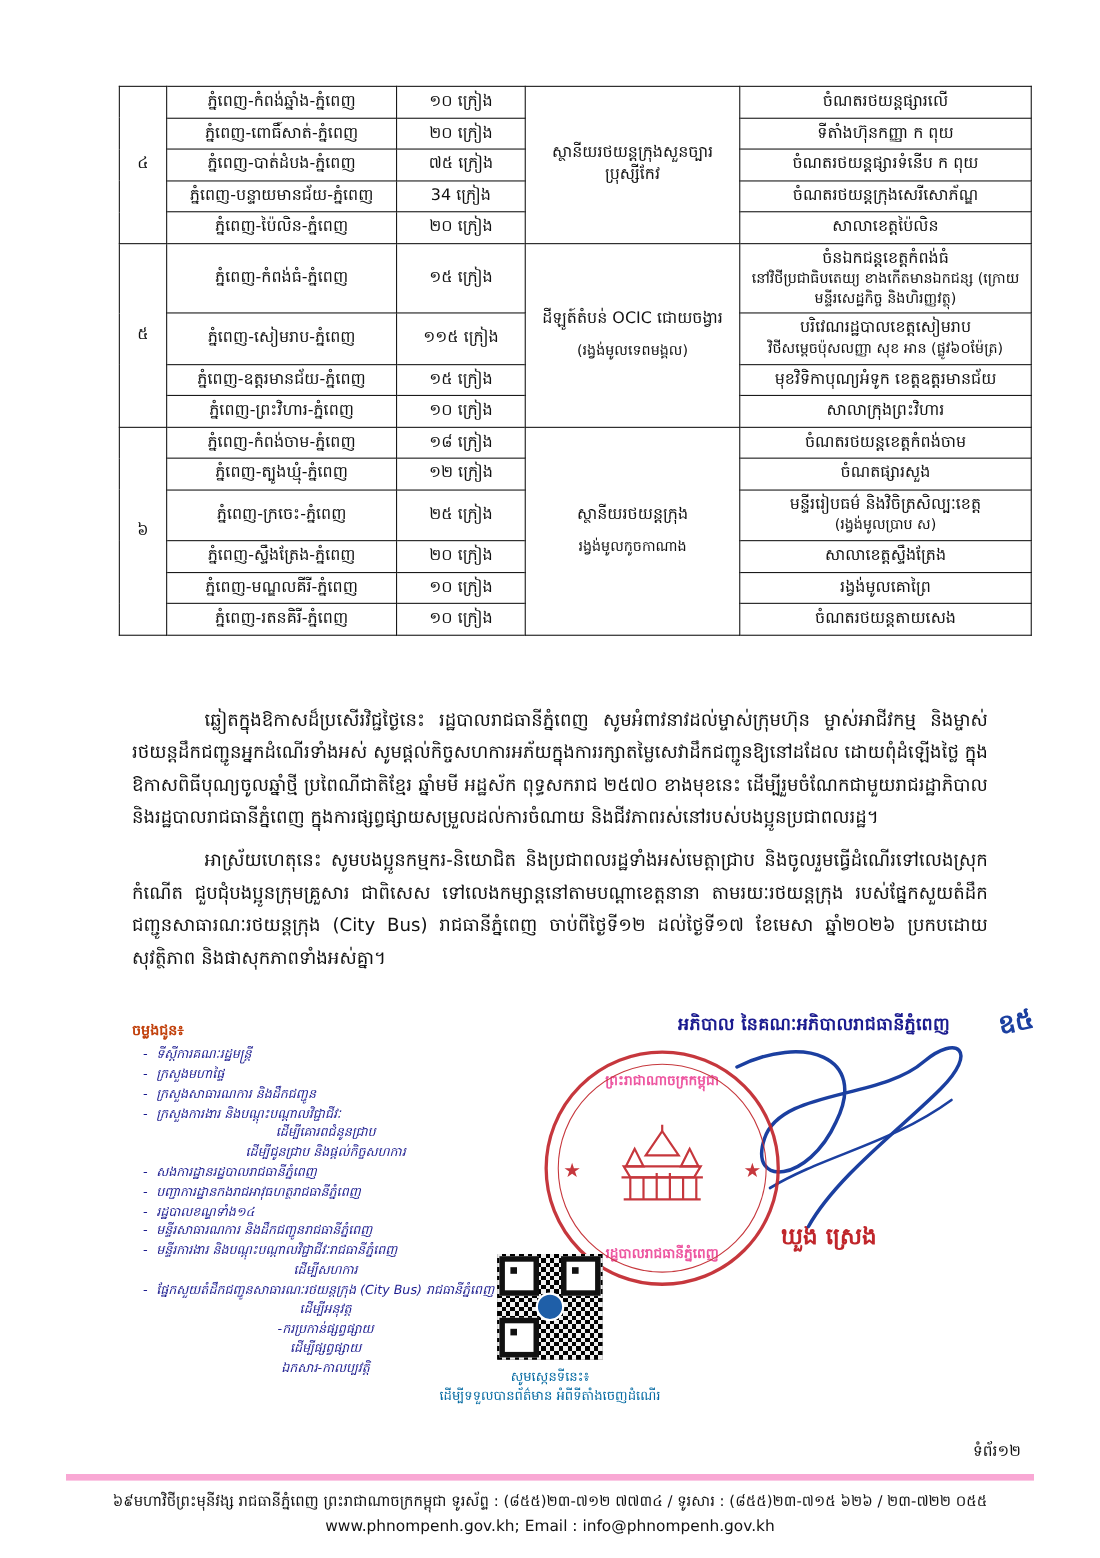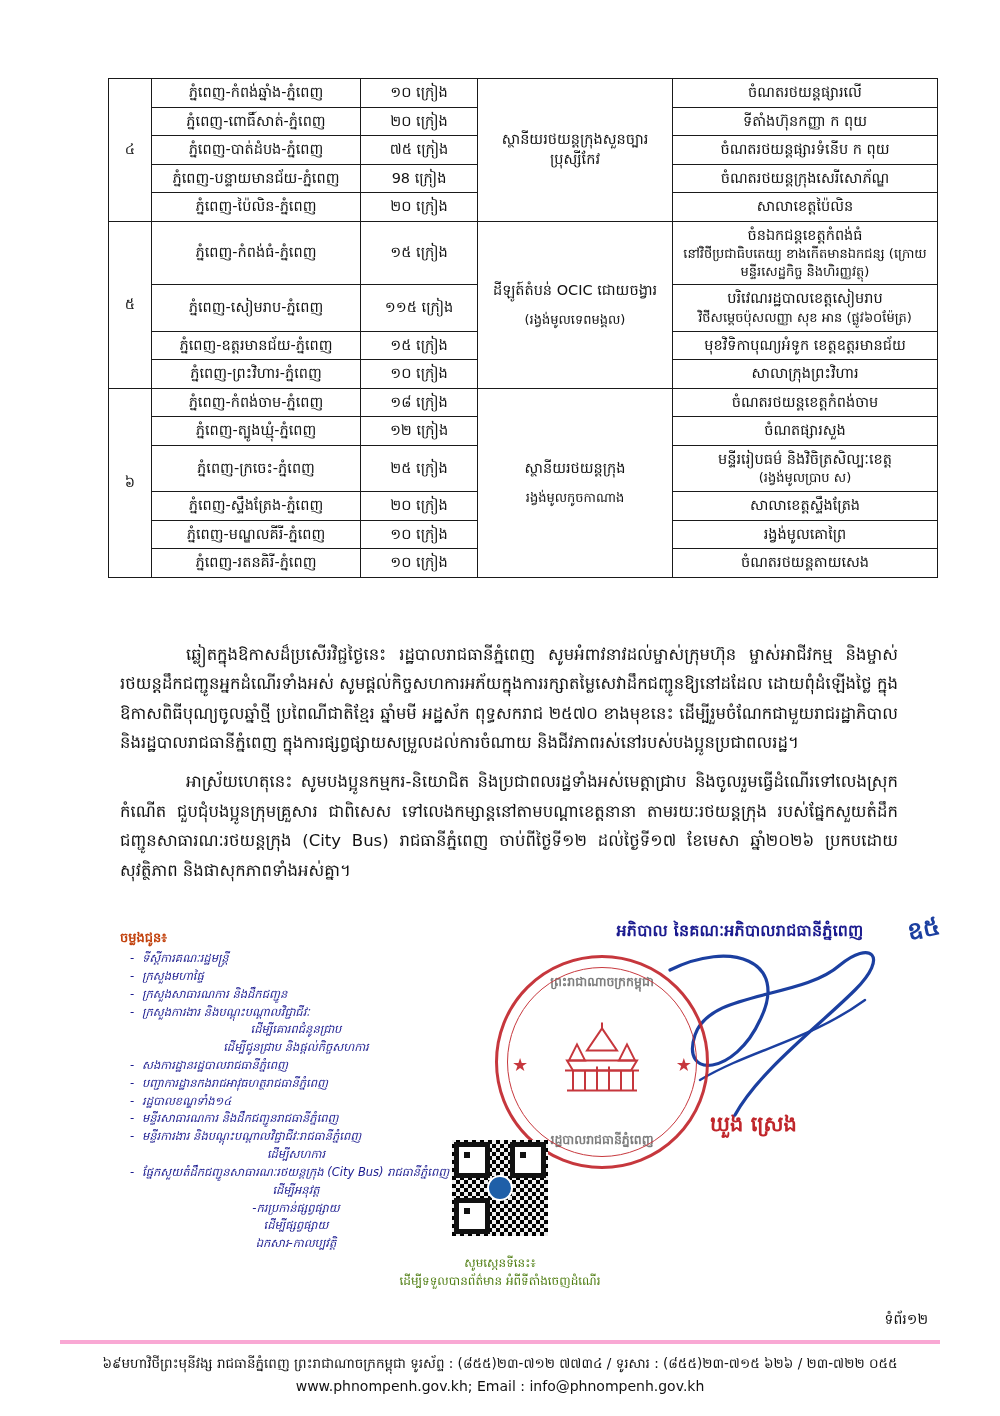--- a/index.html
+++ b/index.html
@@ -158,21 +158,21 @@
     content: "";
     position: absolute;
     left: 9px; top: 9px; right: 9px; bottom: 9px;
     border: 1px solid #c2272d;
     border-radius: 50%;
   }
   .stamp-top, .stamp-bottom {
     position: absolute;
     left: 0; right: 0;
     text-align: center;
-    color: #737373;
+    color: #ec4899;
     font-size: 12.5px;
     font-weight: bold;
   }
   .stamp-top { top: 16px; }
   .stamp-bottom { bottom: 16px; }
   .stamp-star {
     position: absolute;
     top: 96px;
     color: #c2272d;
     font-size: 18px;
@@ -234,42 +234,42 @@
   .qr .qr-center {
     position: absolute;
     left: 50%; top: 50%;
     transform: translate(-50%,-50%);
     width: 22px; height: 22px;
     border-radius: 50%;
     background: #1f5fa8;
     border: 2px solid #fff;
   }
   .qr-caption {
-    margin-top: 18px;
+    margin-top: 6px;
     font-size: 12px;
     line-height: 1.5;
-    color: #4d7c0f;
+    color: #0369a1;
   }
 
   
   .page-number {
     position: absolute;
     right: 72px;
     top: 1310px;
     font-size: 14px;
     color: #111;
   }
 
   
   .footer {
     position: absolute;
     left: 60px;
     right: 60px;
     top: 1340px;
-    border-top: 4px solid #f9a8d4;
+    border-top: 6px solid #f9a8d4;
     padding-top: 8px;
     text-align: center;
     font-size: 13.5px;
     line-height: 1.7;
     color: #111;
   }
   .footer .web { font-size: 14px; }
 </style>
 </head>
 <body>
@@ -294,21 +294,21 @@
           <td class="count">២០ ក្រៀង</td>
           <td class="dest">ទីតាំងហ៊ុនកញ្ញា ក ពុយ</td>
         </tr>
         <tr>
           <td class="route">ភ្នំពេញ-បាត់ដំបង-ភ្នំពេញ</td>
           <td class="count">៧៥ ក្រៀង</td>
           <td class="dest">ចំណតរថយន្តផ្សារទំនើប ក ពុយ</td>
         </tr>
         <tr>
           <td class="route">ភ្នំពេញ-បន្ទាយមានជ័យ-ភ្នំពេញ</td>
-          <td class="count">98 ក្រៀង</td>
+          <td class="count">34 ក្រៀង</td>
           <td class="dest">ចំណតរថយន្តក្រុងសេរីសោភ័ណ្ឌ</td>
         </tr>
         <tr>
           <td class="route">ភ្នំពេញ-ប៉ៃលិន-ភ្នំពេញ</td>
           <td class="count">២០ ក្រៀង</td>
           <td class="dest">សាលាខេត្តប៉ៃលិន</td>
         </tr>
 
         <tr>
           <td class="idx" rowspan="4">៥</td>

